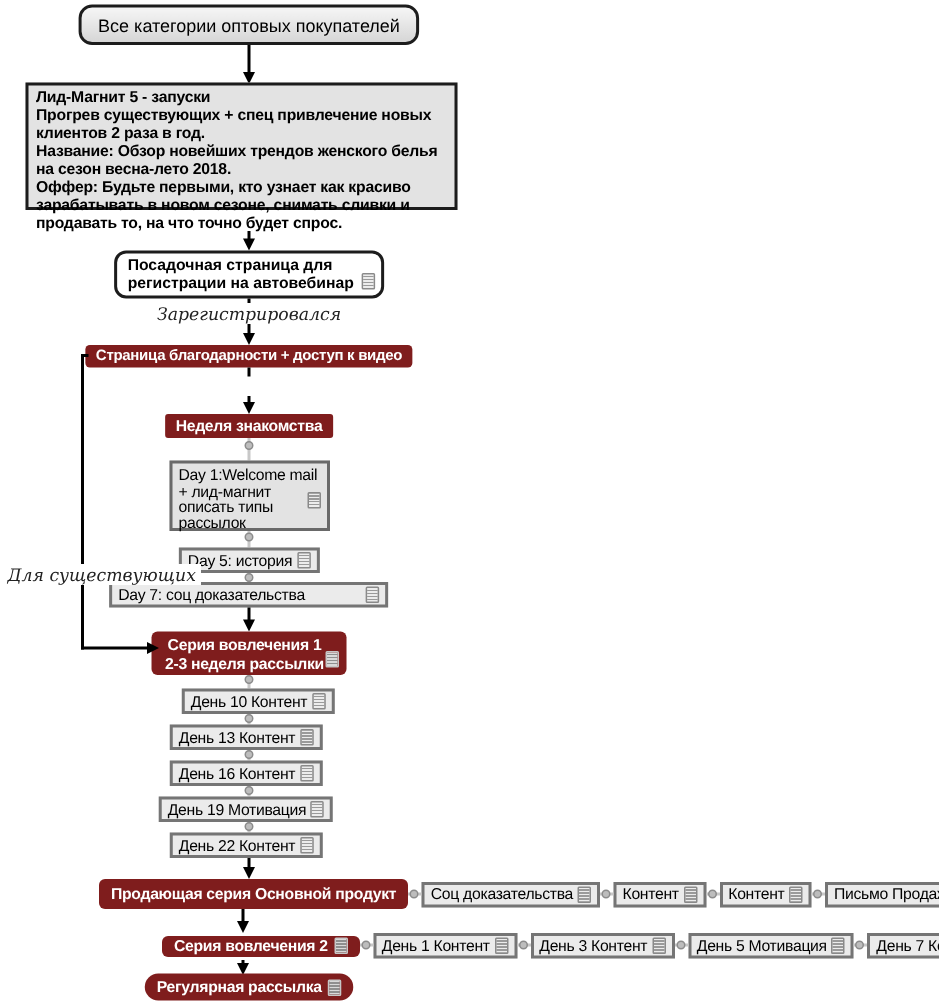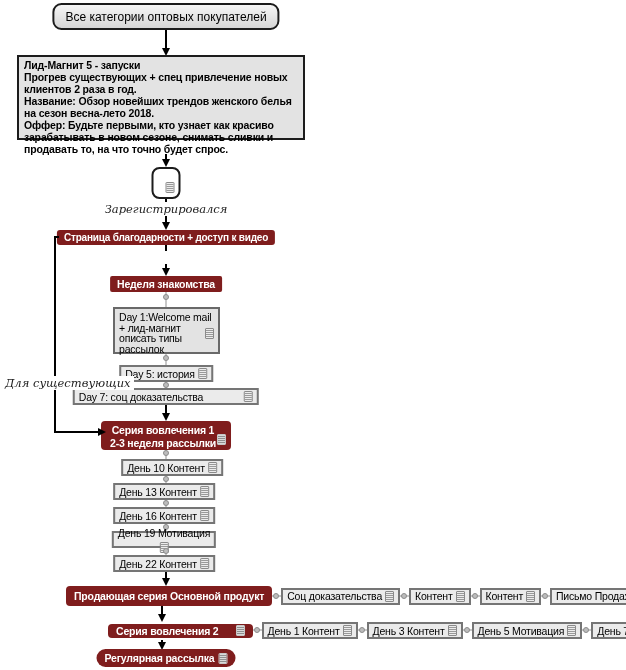--- a/index.html
+++ b/index.html
@@ -68,20 +68,22 @@
 клиентов 2 раза в год.
 Название: Обзор новейших трендов женского белья
 на сезон весна-лето 2018.
 Оффер: Будьте первыми, кто узнает как красиво
 зарабатывать в новом сезоне, снимать сливки и
 продавать то, на что точно будет спрос.</div>
   <div class="vline" style="left:165px;top:154px;height:6px;"></div>
   <div class="head-down" style="left:162px;top:159px;"></div>
 
   <div class="node cx landing-box">
+    <span>Посадочная страница для
+регистрации на автовебинар</span>
     <span class="note-icon abs-icon" style="right:4px;top:13px;"></span>
   </div>
   <div class="vline" style="left:165px;top:199px;height:5px;"></div>
   <div class="edge-label" style="left:166px;top:202px;transform:translateX(-50%);">Зарегистрировался</div>
   <div class="vline" style="left:165px;top:216px;height:7px;"></div>
   <div class="head-down" style="left:162px;top:222px;"></div>
 
   <div class="node cx dark-box thanks-box">Страница благодарности + доступ к видео</div>
   <div class="vline" style="left:165px;top:245px;height:6px;"></div>
   <div class="vline" style="left:165px;top:264px;height:5px;"></div>
@@ -137,21 +139,21 @@
   <div class="gline" style="left:165px;top:500px;height:7px;"></div>
   <div class="gdot" style="left:163px;top:500px;"></div>
 
   <div class="node light-box" style="left:164px;transform:translateX(-50%);top:507px;">
     <span>День 16 Контент</span>
     <span class="note-icon"></span>
   </div>
   <div class="gline" style="left:165px;top:524px;height:7px;"></div>
   <div class="gdot" style="left:163px;top:524px;"></div>
 
-  <div class="node light-box" style="left:164px;transform:translateX(-50%);top:531px;flex-direction:column;">
+  <div class="node light-box" style="left:164px;transform:translateX(-50%);top:531px;">
     <span>День 19 Мотивация</span>
     <span class="note-icon"></span>
   </div>
   <div class="gline" style="left:165px;top:548px;height:7px;"></div>
   <div class="gdot" style="left:163px;top:548px;"></div>
 
   <div class="node light-box" style="left:164px;transform:translateX(-50%);top:555px;">
     <span>День 22 Контент</span>
     <span class="note-icon"></span>
   </div>
@@ -190,21 +192,21 @@
     </div>
     <div class="light-box">
       <span>Письмо Продажа</span>
       
     </div>
   </div>
   <div class="vline" style="left:161px;top:606px;height:9px;"></div>
   <div class="head-down" style="left:158px;top:614px;"></div>
 
   <div class="h-row" style="left:108px;top:622px;">
-    <div class="dark-box" style="height:14px;gap:17px;">
+    <div class="dark-box" style="height:14px;gap:4px;">
       <span>Серия вовлечения 2</span>
       <span class="note-icon on-dark"></span>
     </div>
     <div class="h-conn">
       <div class="hline"></div>
       <div class="gdot hdot"></div>
     </div>
     <div class="light-box">
       <span>День 1 Контент</span>
       <span class="note-icon"></span>

